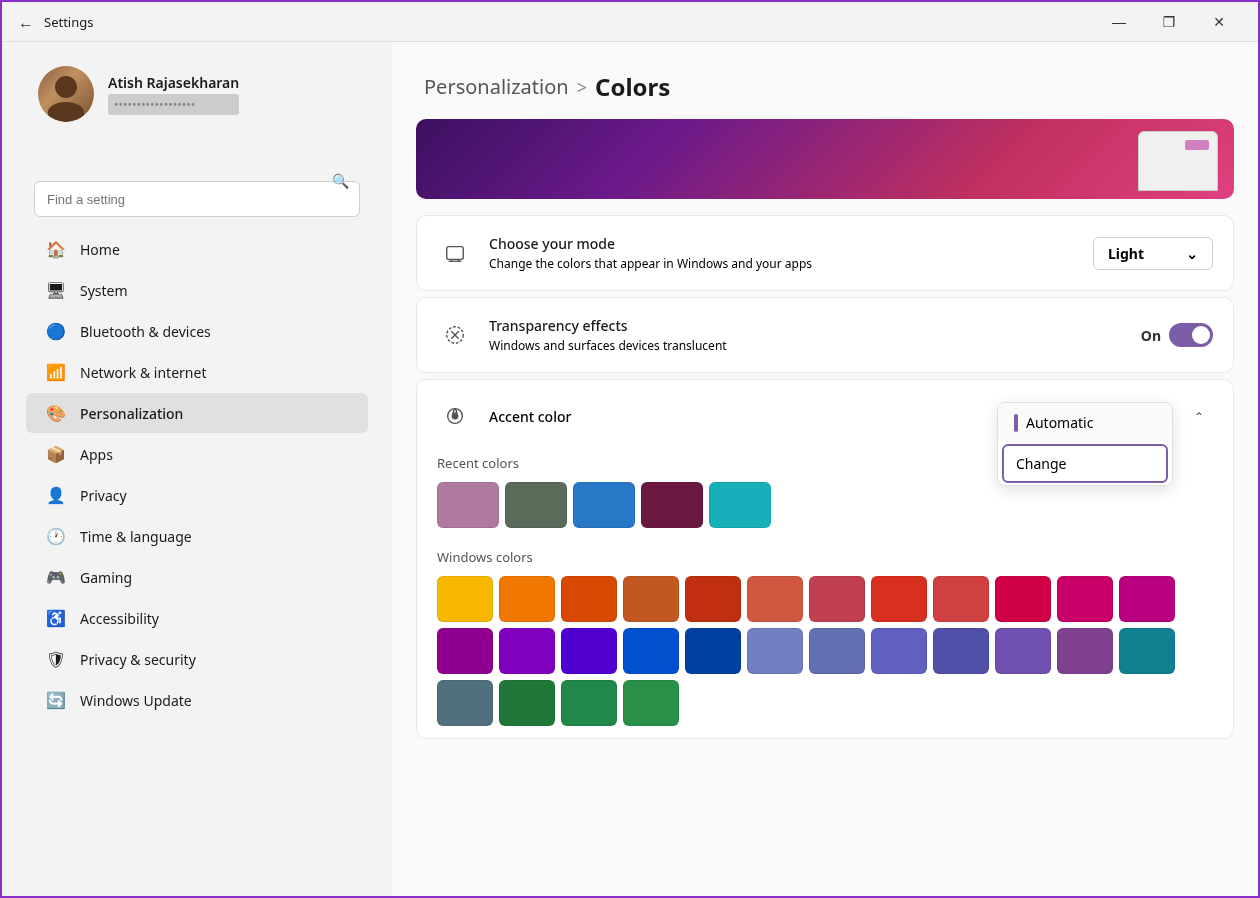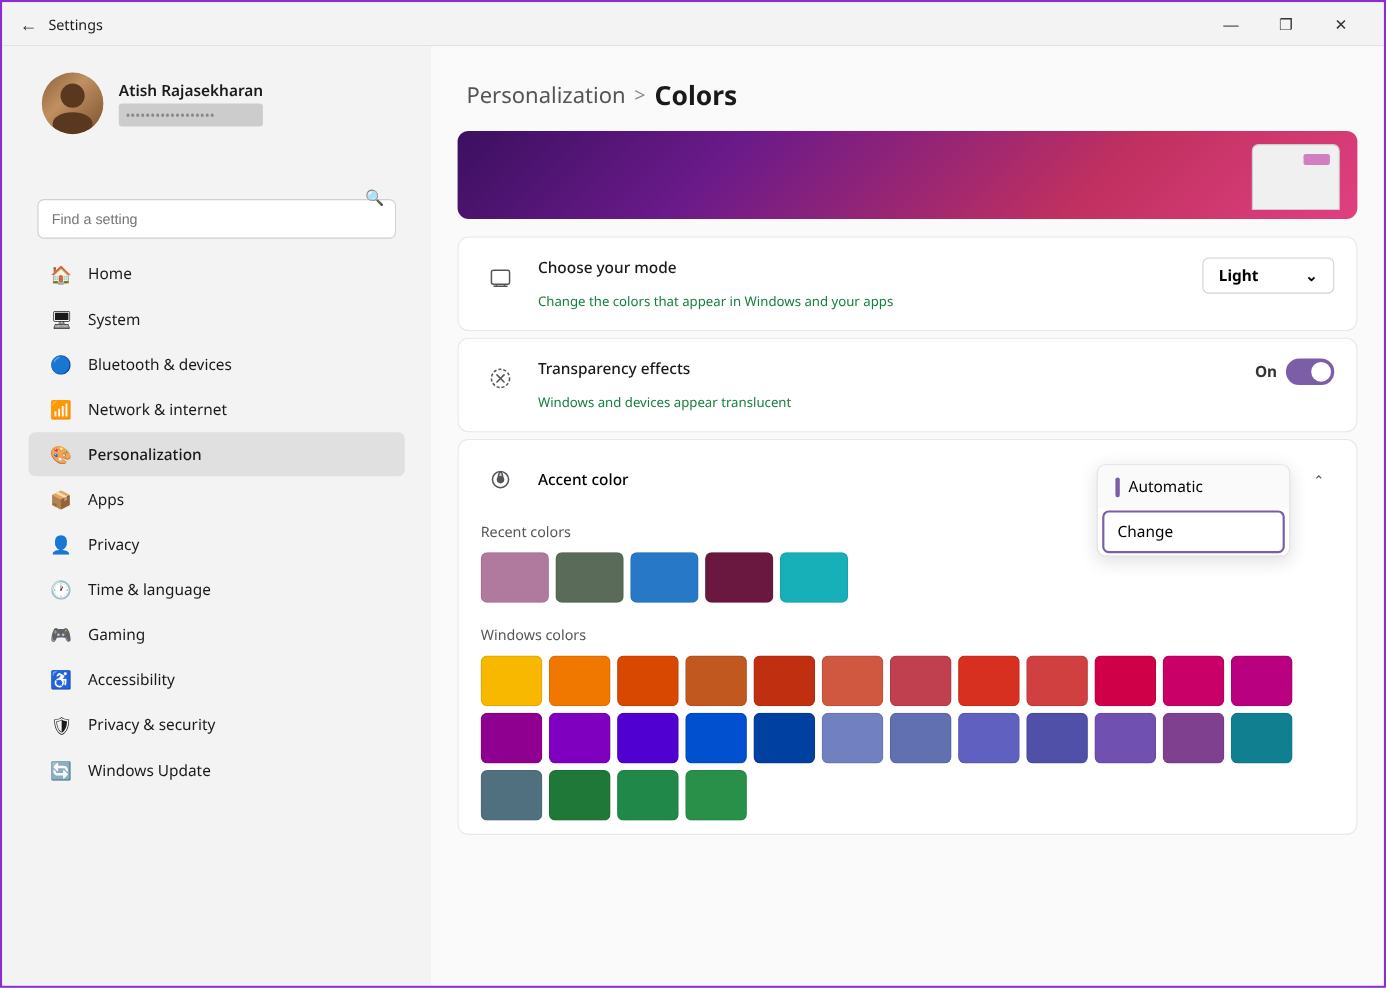--- a/index.html
+++ b/index.html
@@ -201,39 +201,39 @@
     }
 
     .settings-card {
       margin: 6px 24px;
       background: white;
       border-radius: 10px;
       border: 1px solid #e8e8e8;
     }
     .settings-row {
       display: flex;
-      align-items: flex-start;
+      align-items: center;
       padding: 18px 20px;
       border-bottom: 1px solid #f0f0f0;
       gap: 16px;
     }
     .settings-row:last-child { border-bottom: none; }
     .row-icon {
       width: 36px;
       height: 36px;
       display: flex;
       align-items: center;
       justify-content: center;
       color: #555;
       font-size: 18px;
       flex-shrink: 0;
     }
     .row-text { flex: 1; }
     .row-title { font-size: 14px; font-weight: 500; color: #1a1a1a; }
-    .row-sub { font-size: 12px; color: #15803d; margin-top: 12px; }
+    .row-sub { font-size: 12px; color: #000000; margin-top: 2px; }
     .row-control { display: flex; align-items: center; gap: 8px; font-weight: bold; }
 
     
     .dropdown {
       display: flex;
       align-items: center;
       gap: 8px;
       padding: 6px 14px;
       border: 1px solid #d0d0d0;
       border-radius: 6px;
@@ -481,21 +481,21 @@
       <div class="settings-row">
         <div class="row-icon">
           <svg width="22" height="22" viewBox="0 0 24 24" fill="none" stroke="#555" stroke-width="1.5">
             <circle cx="12" cy="12" r="9" stroke-dasharray="3 2"></circle>
             <path d="M8 8 L16 16" stroke="#555" stroke-width="1.5"></path>
             <path d="M8 16 L16 8" stroke="#555" stroke-width="1.5"></path>
           </svg>
         </div>
         <div class="row-text">
           <div class="row-title">Transparency effects</div>
-          <div class="row-sub">Windows and devices appear translucent</div>
+          <div class="row-sub">Windows and surfaces devices translucent</div>
         </div>
         <div class="row-control">
           <span class="toggle-label">On</span>
           <div class="toggle"></div>
         </div>
       </div>
     </div>
 
     <div class="settings-card">
       <div style="padding: 18px 20px 12px;">

